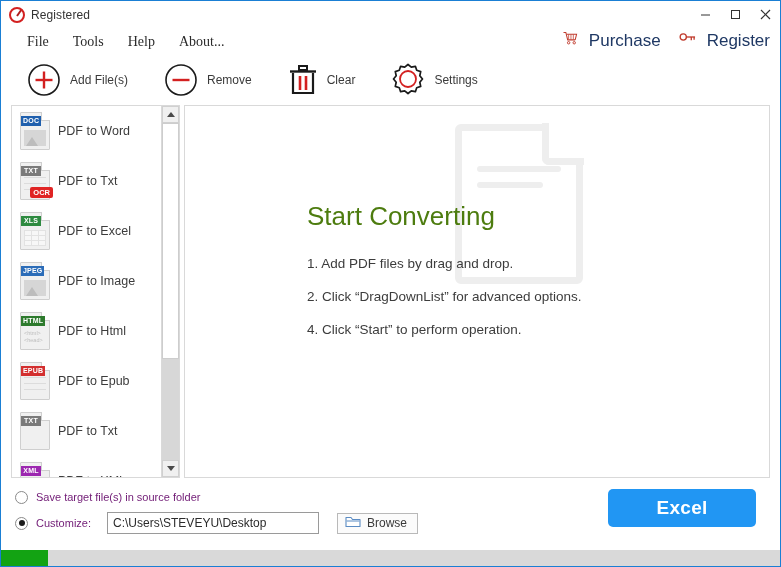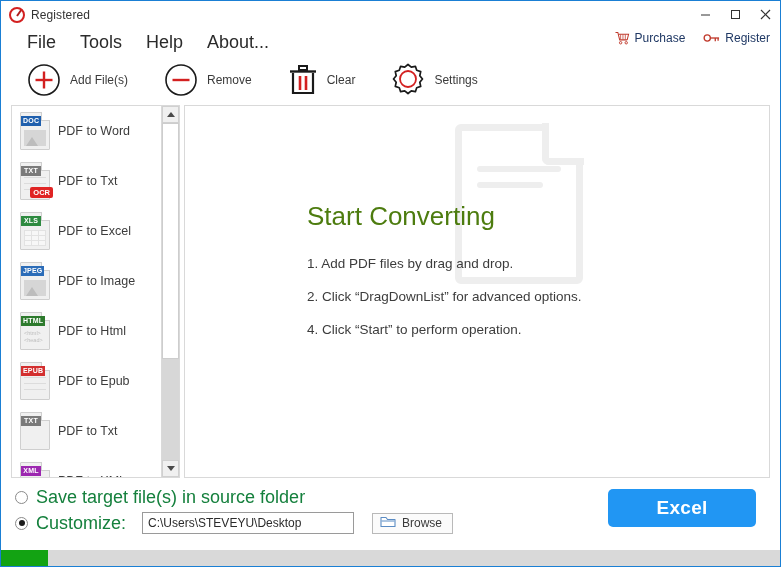--- a/index.html
+++ b/index.html
@@ -64,31 +64,32 @@
 
   
   .menubar {
     height: 26px;
     display: flex; align-items: center;
     padding-left: 14px;
     position: relative;
     flex: 0 0 auto;
   }
   .menu-item {
-    font-size: 18px; color: #2b2b2b;
+    font-size: 14px; color: #2b2b2b;
     padding: 3px 12px;
     cursor: default;
+    font-family: Liberation Serif, serif;
   }
   .topright-actions {
     position: absolute; right: 10px; top: 2px;
     display: flex; align-items: center; gap: 18px;
   }
   .tr-action {
-    display: flex; align-items: center; gap: 5px;
-    font-size: 12px; color: #1f3864;
+    display: flex; gap: 11px;
+    font-size: 17px; color: #1f3864;
     cursor: pointer;
   }
   .tr-action svg { display: block; }
 
   
   .toolbar {
     height: 50px;
     display: flex; align-items: center;
     padding-left: 22px;
     gap: 28px;
@@ -310,21 +311,21 @@
     flex: 0 0 auto;
     cursor: pointer;
   }
   .radio.on::after {
     content: "";
     position: absolute; left: 2.5px; top: 2.5px;
     width: 6px; height: 6px;
     border-radius: 50%;
     background: #1a1a1a;
   }
-  .radio-label { font-size: 18px; color: #15803d; }
+  .radio-label { font-size: 11px; color: #701a75; }
   .path-input {
     width: 212px; height: 22px;
     border: 1px solid #9a9a9a;
     background: #fff;
     font-size: 12px;
     color: #2b2b2b;
     padding: 0 5px;
     font-family: "Liberation Sans", sans-serif;
     margin-left: 8px;
   }

